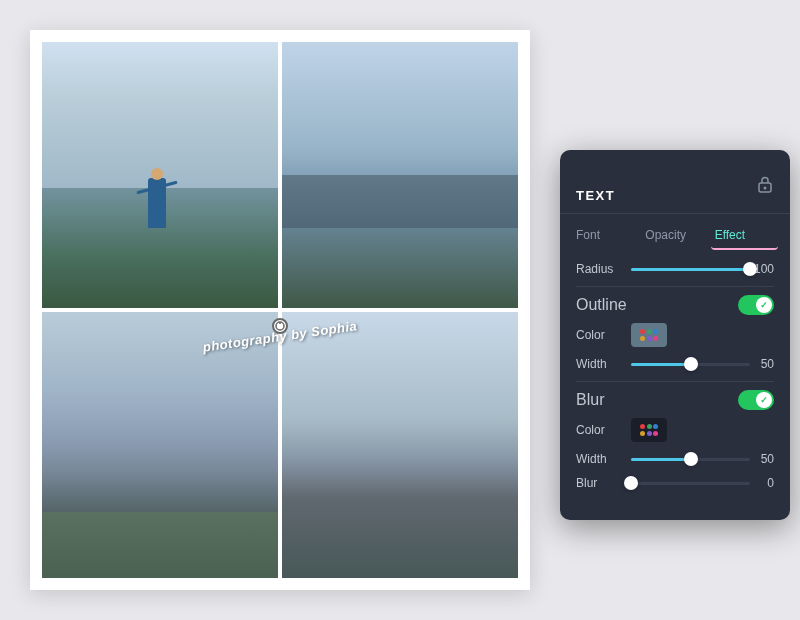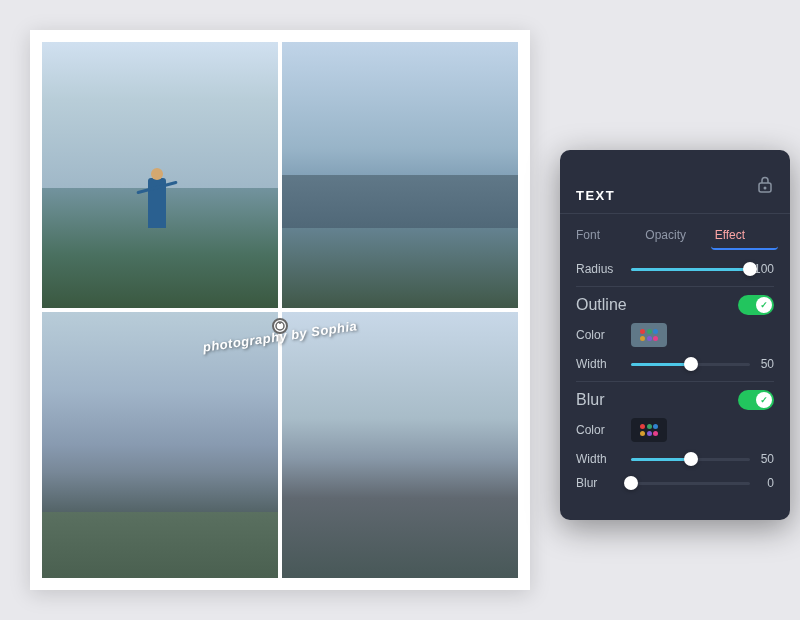--- a/index.html
+++ b/index.html
@@ -188,22 +188,22 @@
       flex: 1;
       text-align: left;
       padding: 6px 4px;
       font-size: 12px;
       color: #9098a8;
       cursor: pointer;
       border-radius: 4px;
     }
 
     .tab-item.active {
-      color: #fca5a5;
-      border-bottom: 2px solid #3b82f6;
+      color: #5eead4;
+      border-bottom: 2px solid #f9a8d4;
     }
 
     
     .panel-content {
       padding: 4px 16px;
     }
 
     .control-row {
       display: flex;
       align-items: center;

